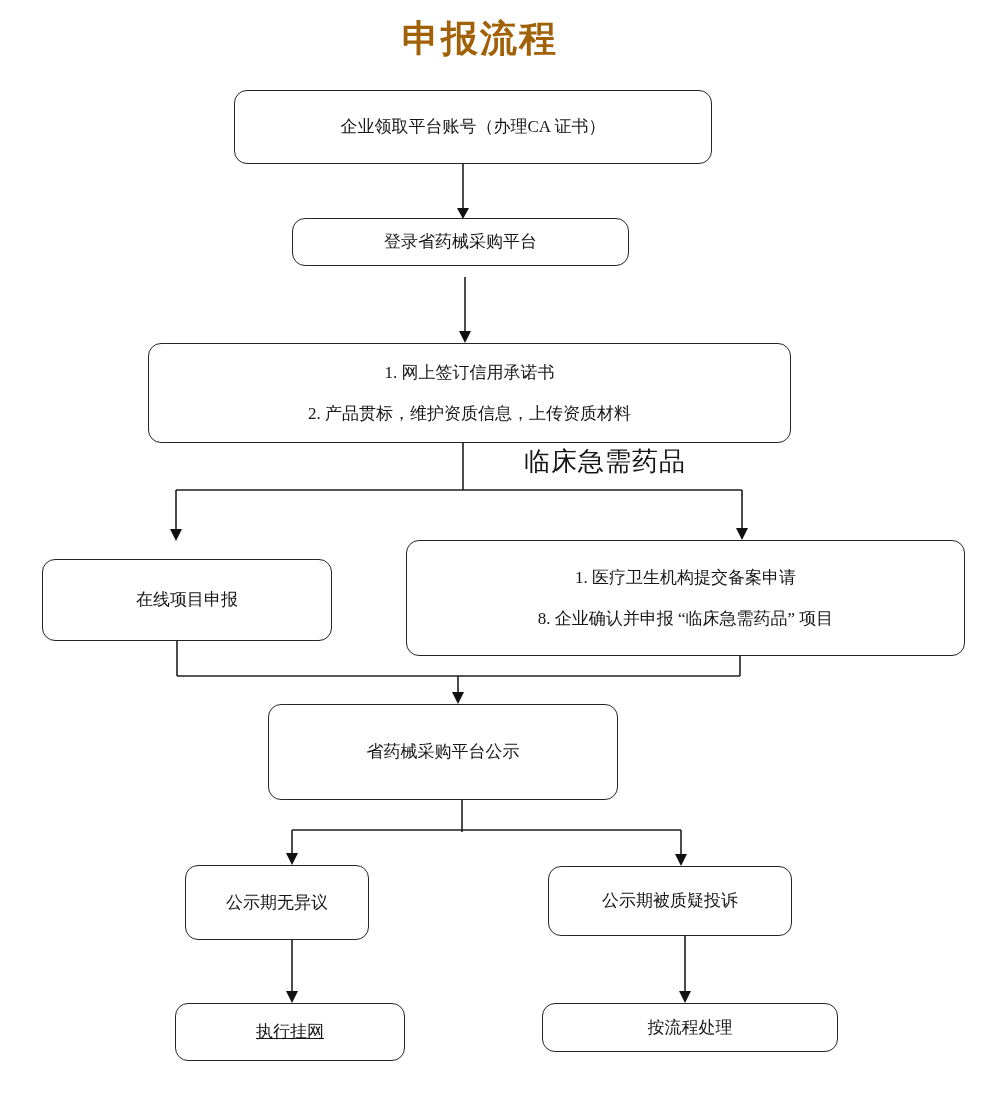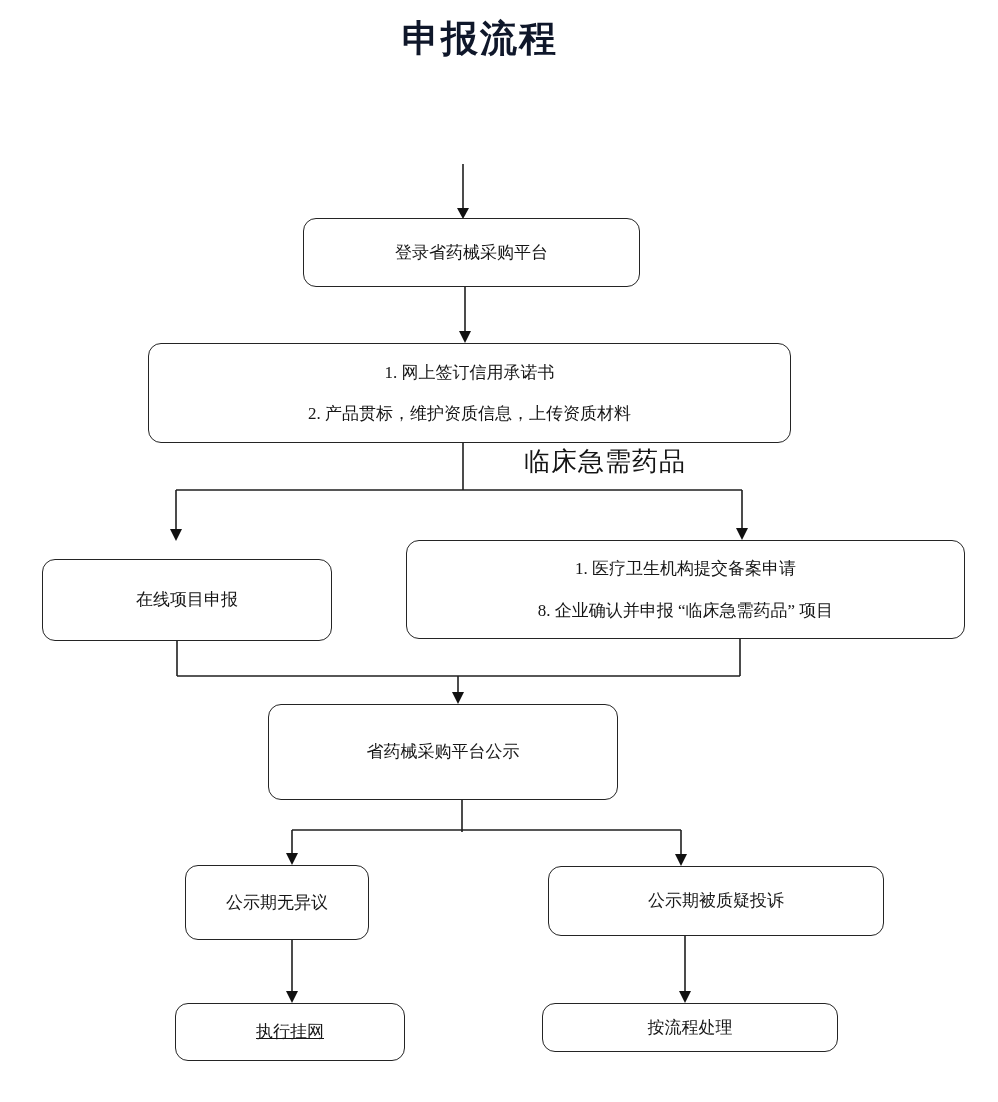--- a/index.html
+++ b/index.html
@@ -15,21 +15,21 @@
   .title {
     position: absolute;
     left: 330px;
     top: 14px;
     width: 300px;
     text-align: center;
     font-family: "DejaVu Sans", "Liberation Sans", sans-serif;
     font-weight: 700;
     font-size: 37px;
     letter-spacing: 2px;
-    color: #0f172a;
+    color: #a16207;
     white-space: nowrap;
   }
   .node {
     position: absolute;
     box-sizing: border-box;
     border: 1.6px solid #242424;
     border-radius: 13px;
     background: #ffffff;
     display: flex;
     flex-direction: column;
@@ -37,27 +37,27 @@
     justify-content: center;
     gap: 20px;
     text-align: center;
     font-size: 17px;
     line-height: 1.25;
     padding: 4px 10px;
   }
   .node .line { white-space: nowrap; }
   
   #node-account    { left: 234px; top:  90px; width: 478px; height: 74px; }
-  #node-login      { left: 303px; top: 218px; width: 337px; height: 69px; }
+  #node-login      { left: 292px; top: 218px; width: 337px; height: 48px; }
   #node-credit     { left: 148px; top: 343px; width: 643px; height: 100px; }
   #node-online     { left:  42px; top: 559px; width: 290px; height: 82px; }
-  #node-record     { left: 406px; top: 540px; width: 559px; height: 99px; }
+  #node-record     { left: 406px; top: 540px; width: 559px; height: 116px; }
   #node-publicity  { left: 268px; top: 704px; width: 350px; height: 96px; }
   #node-no-objection { left: 185px; top: 865px; width: 184px; height: 75px; }
-  #node-complaint  { left: 548px; top: 866px; width: 336px; height: 70px; }
+  #node-complaint  { left: 548px; top: 866px; width: 244px; height: 70px; }
   #node-execute    { left: 175px; top: 1003px; width: 230px; height: 58px; text-decoration: underline; }
   #node-process    { left: 542px; top: 1003px; width: 296px; height: 49px; }
   .edge-label {
     position: absolute;
     left: 524px;
     top: 444px;
     font-size: 26px;
     letter-spacing: 1px;
     color: #151515;
     white-space: nowrap;
@@ -119,20 +119,23 @@
       <polygon points="286,991 298,991 292,1003"></polygon>
     </g>
     <g>
       <line x1="685" y1="936" x2="685" y2="993"></line>
       <polygon points="679,991 691,991 685,1003"></polygon>
     </g>
   </svg>
 
   <div class="edge-label">临床急需药品</div>
 
+  <div class="node" id="node-account">
+    <span class="line">企业领取平台账号（办理CA 证书）</span>
+  </div>
 
   <div class="node" id="node-login">
     <span class="line">登录省药械采购平台</span>
   </div>
 
   <div class="node" id="node-credit">
     <span class="line">1. 网上签订信用承诺书</span>
     <span class="line">2. 产品贯标，维护资质信息，上传资质材料</span>
   </div>
 

